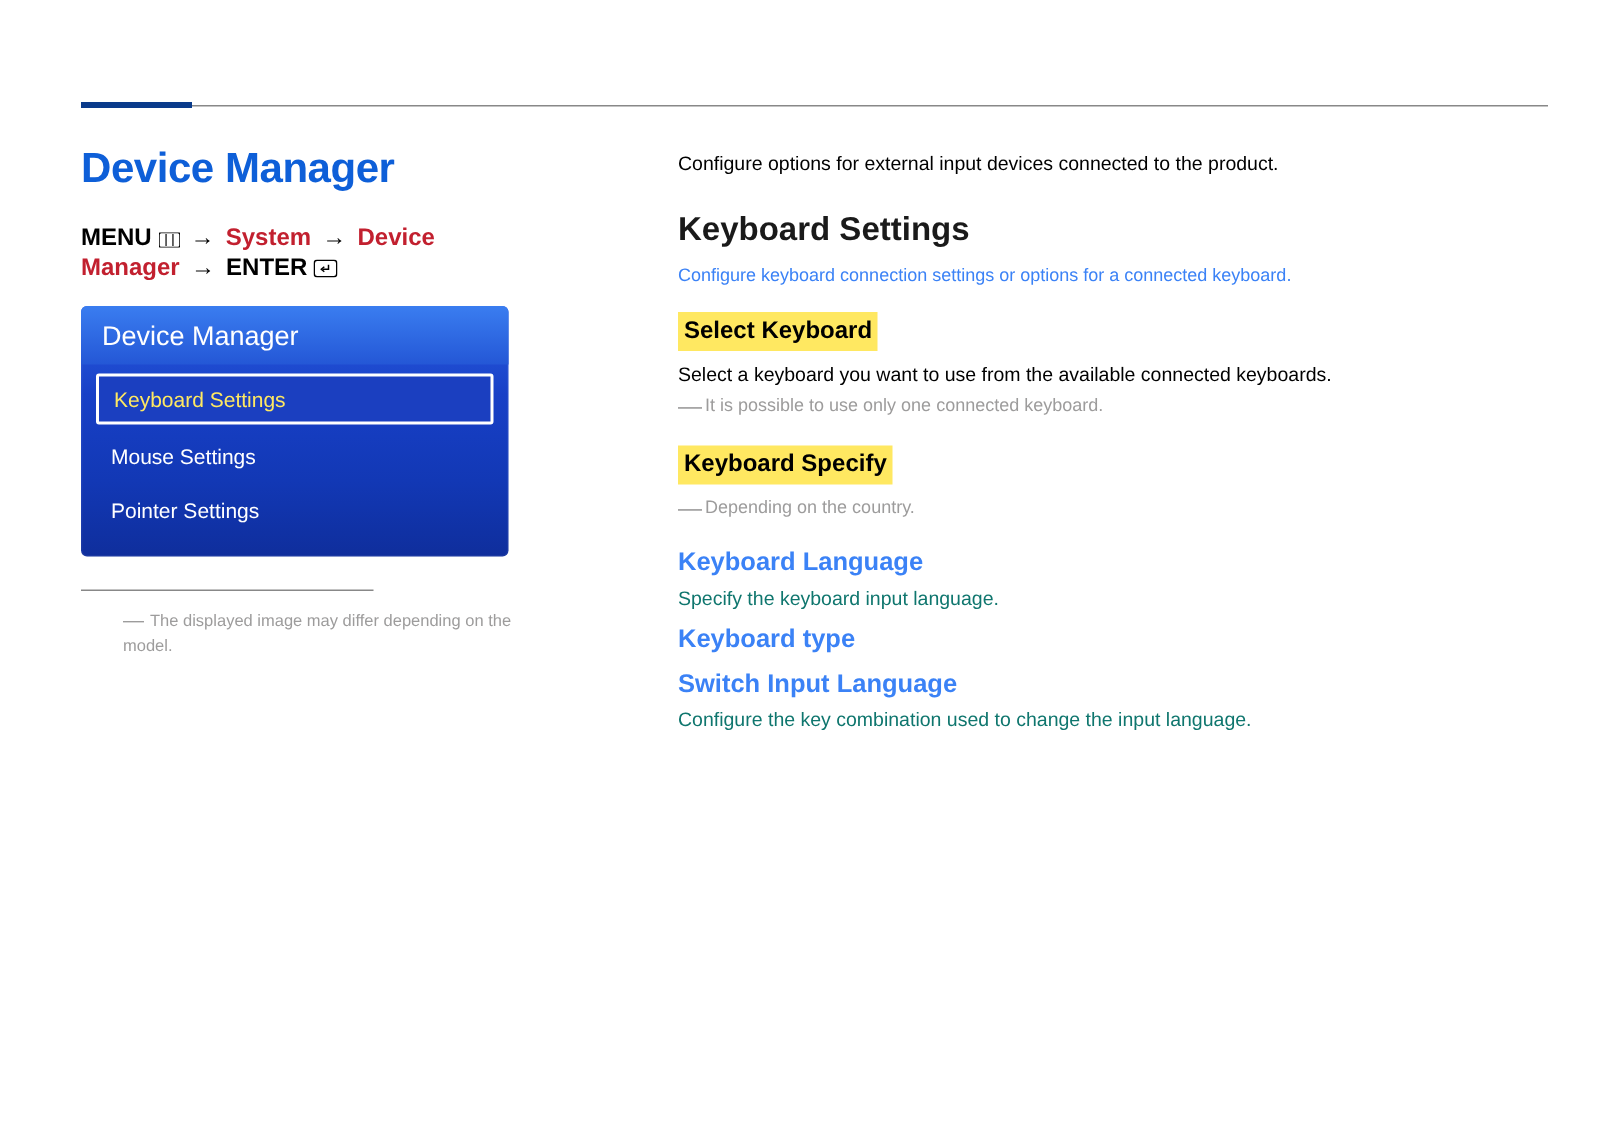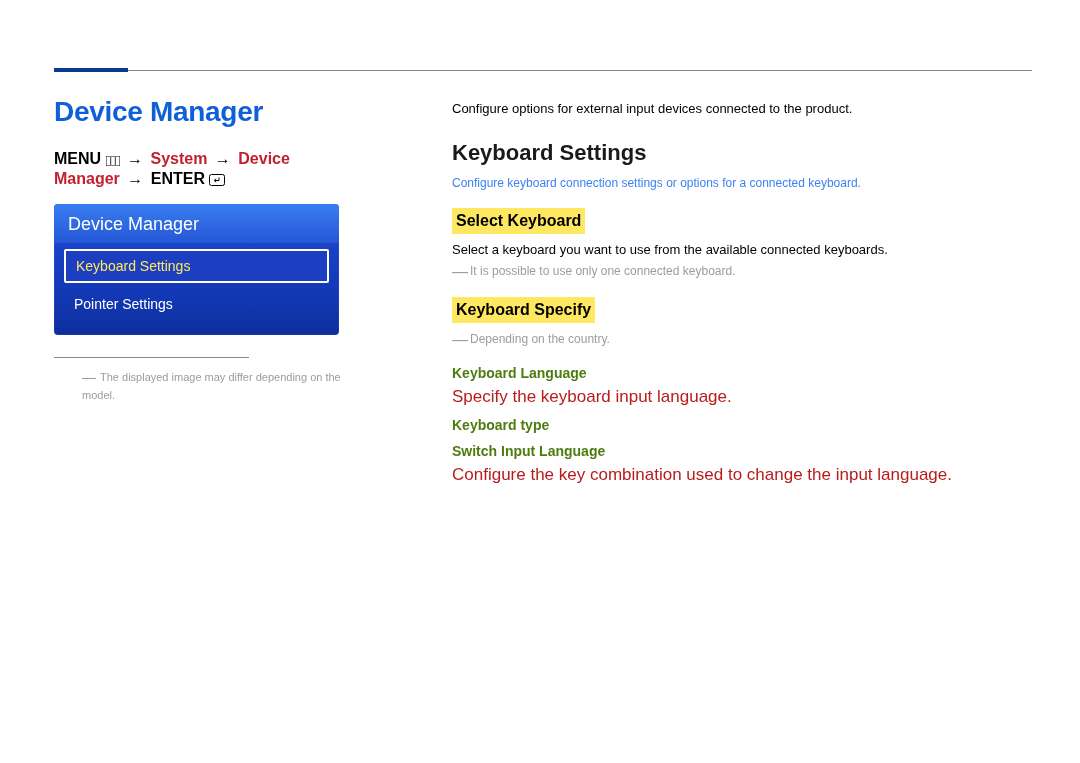--- a/index.html
+++ b/index.html
@@ -138,29 +138,29 @@
     color: #9d9c9c;
     margin-bottom: 16px;
   }
   .note-line .dash {
     font-size: 16px;
     vertical-align: -2px;
     margin-right: 2px;
     color: #9d9c9c;
   }
   .sub-h4 {
-    font-size: 14px;
-    font-weight: 700;
-    color: #4d7c0f;
+    font-size: 17px;
+    font-weight: 700;
+    color: #3b82f6;
     margin-top: 10px;
     margin-bottom: 6px;
   }
   .sub-h4-desc {
-    font-size: 17px;
-    color: #b91c1c;
+    font-size: 13px;
+    color: #0f766e;
     margin-bottom: 10px;
   }
   .block { margin-bottom: 14px; }
 </style>
 </head>
 <body>
 
 <div class="topbar"></div>
 <div class="topbar-accent"></div>
 
@@ -187,20 +187,21 @@
         <rect x="0.5" y="0.5" width="15" height="11" rx="2" fill="none" stroke="#000" stroke-width="1"></rect>
         <path d="M10 3.5 V6.5 H6" fill="none" stroke="#000" stroke-width="1"></path>
         <path d="M7.2 4.8 L5.2 6.5 L7.2 8.2" fill="none" stroke="#000" stroke-width="1"></path>
       </svg>
     </span>
   </div>
 
   <div class="osd-panel">
     <div class="osd-header">Device Manager</div>
     <div class="osd-item selected">Keyboard Settings</div>
+    <div class="osd-item">Mouse Settings</div>
     <div class="osd-item">Pointer Settings</div>
   </div>
 
   <div class="footnote-divider"></div>
   <div class="footnote">
     <span class="dash">―</span><span>The displayed image may differ depending on the model.</span>
   </div>
 </div>
 
 <div class="right-col">

